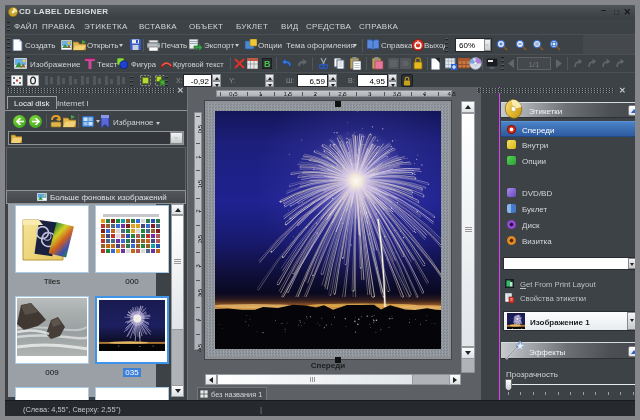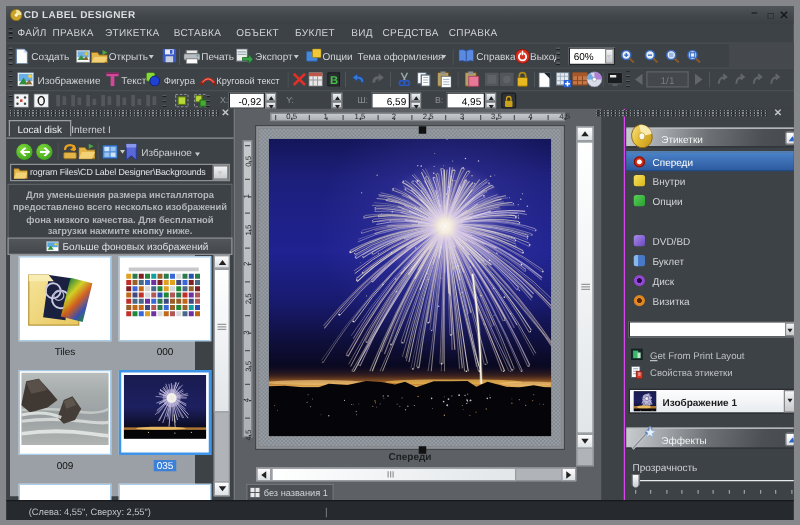--- a/index.html
+++ b/index.html
@@ -446,25 +446,23 @@
         <path d="M2 0 H10 V13 L6 9.5 L2 13 Z" fill="#5868d8" stroke="#2a3890" stroke-width="0.8"></path>
         <path d="M2 0 H10 V3 H2 Z" fill="#8a96e8"></path>
       </svg>
       <span class="ttext" style="left:108px;top:31px">Избранное</span>
       <div class="darr" style="left:151px;top:35px"></div>
       <div class="abs" style="left:3px;top:44px;width:176px;height:14px;background:#33373b;border:1px solid #8f9397"></div>
       <svg class="abs" style="left:6px;top:47px" width="11" height="9" viewBox="0 0 11 9">
         <path d="M0 1 H4 L5 2.5 H11 V9 H0 Z" fill="#e2b44a" stroke="#93701c" stroke-width="0.7"></path>
         <path d="M0 9 L2 4 H11 L9 9 Z" fill="#f2d276"></path>
       </svg>
-      <span class="abs" style="left:19px;top:47px;font-size:7.1px;color:#e4e6e8;letter-spacing:-0.1px;white-space:nowrap">rogram Files\CD Label Designer\Backgrounds</span>
       <div class="abs" style="left:165px;top:45px;width:13px;height:12px;background:linear-gradient(#f2f4f6,#c6cacd);border:1px solid #888"></div>
       <div class="darr" style="left:169px;top:50px"></div>
       <div class="abs" style="left:1px;top:60px;width:180px;height:56px;border:1px solid #5e6266"></div>
-      <div class="abs" style="left:2px;top:64px;width:178px;text-align:center;font-size:7.5px;font-weight:bold;color:#b2b6ba;line-height:9.8px;white-space:nowrap">Для уменьшения размера инсталлятора<br>предоставлено всего несколько изображений<br>фона низкого качества. Для бесплатной<br>загрузки нажмите кнопку ниже.</div>
       <div class="abs" style="left:1px;top:103px;width:180px;height:14px;background:linear-gradient(#53575c,#44484c);border:1px solid #8f9397"></div>
       <svg class="abs" style="left:32px;top:106px" width="10" height="8" viewBox="0 0 10 8">
         <rect width="10" height="8" fill="#fff" stroke="#789" stroke-width="0.6"></rect>
         <rect x="0.8" y="0.8" width="8.4" height="4" fill="#58a8e0"></rect>
         <path d="M1 6.8 L3.5 3.5 L6 6.8 Z" fill="#2f8f3f"></path>
         <circle cx="7.5" cy="2.4" r="1" fill="#f0d040"></circle>
       </svg>
       <span class="abs" style="left:45px;top:106px;font-size:8px;color:#dce0e4">Больше фоновых изображений</span>
     </div>
     <div id="thumbs" style="left:3px;top:199px;width:148px;height:193px">

